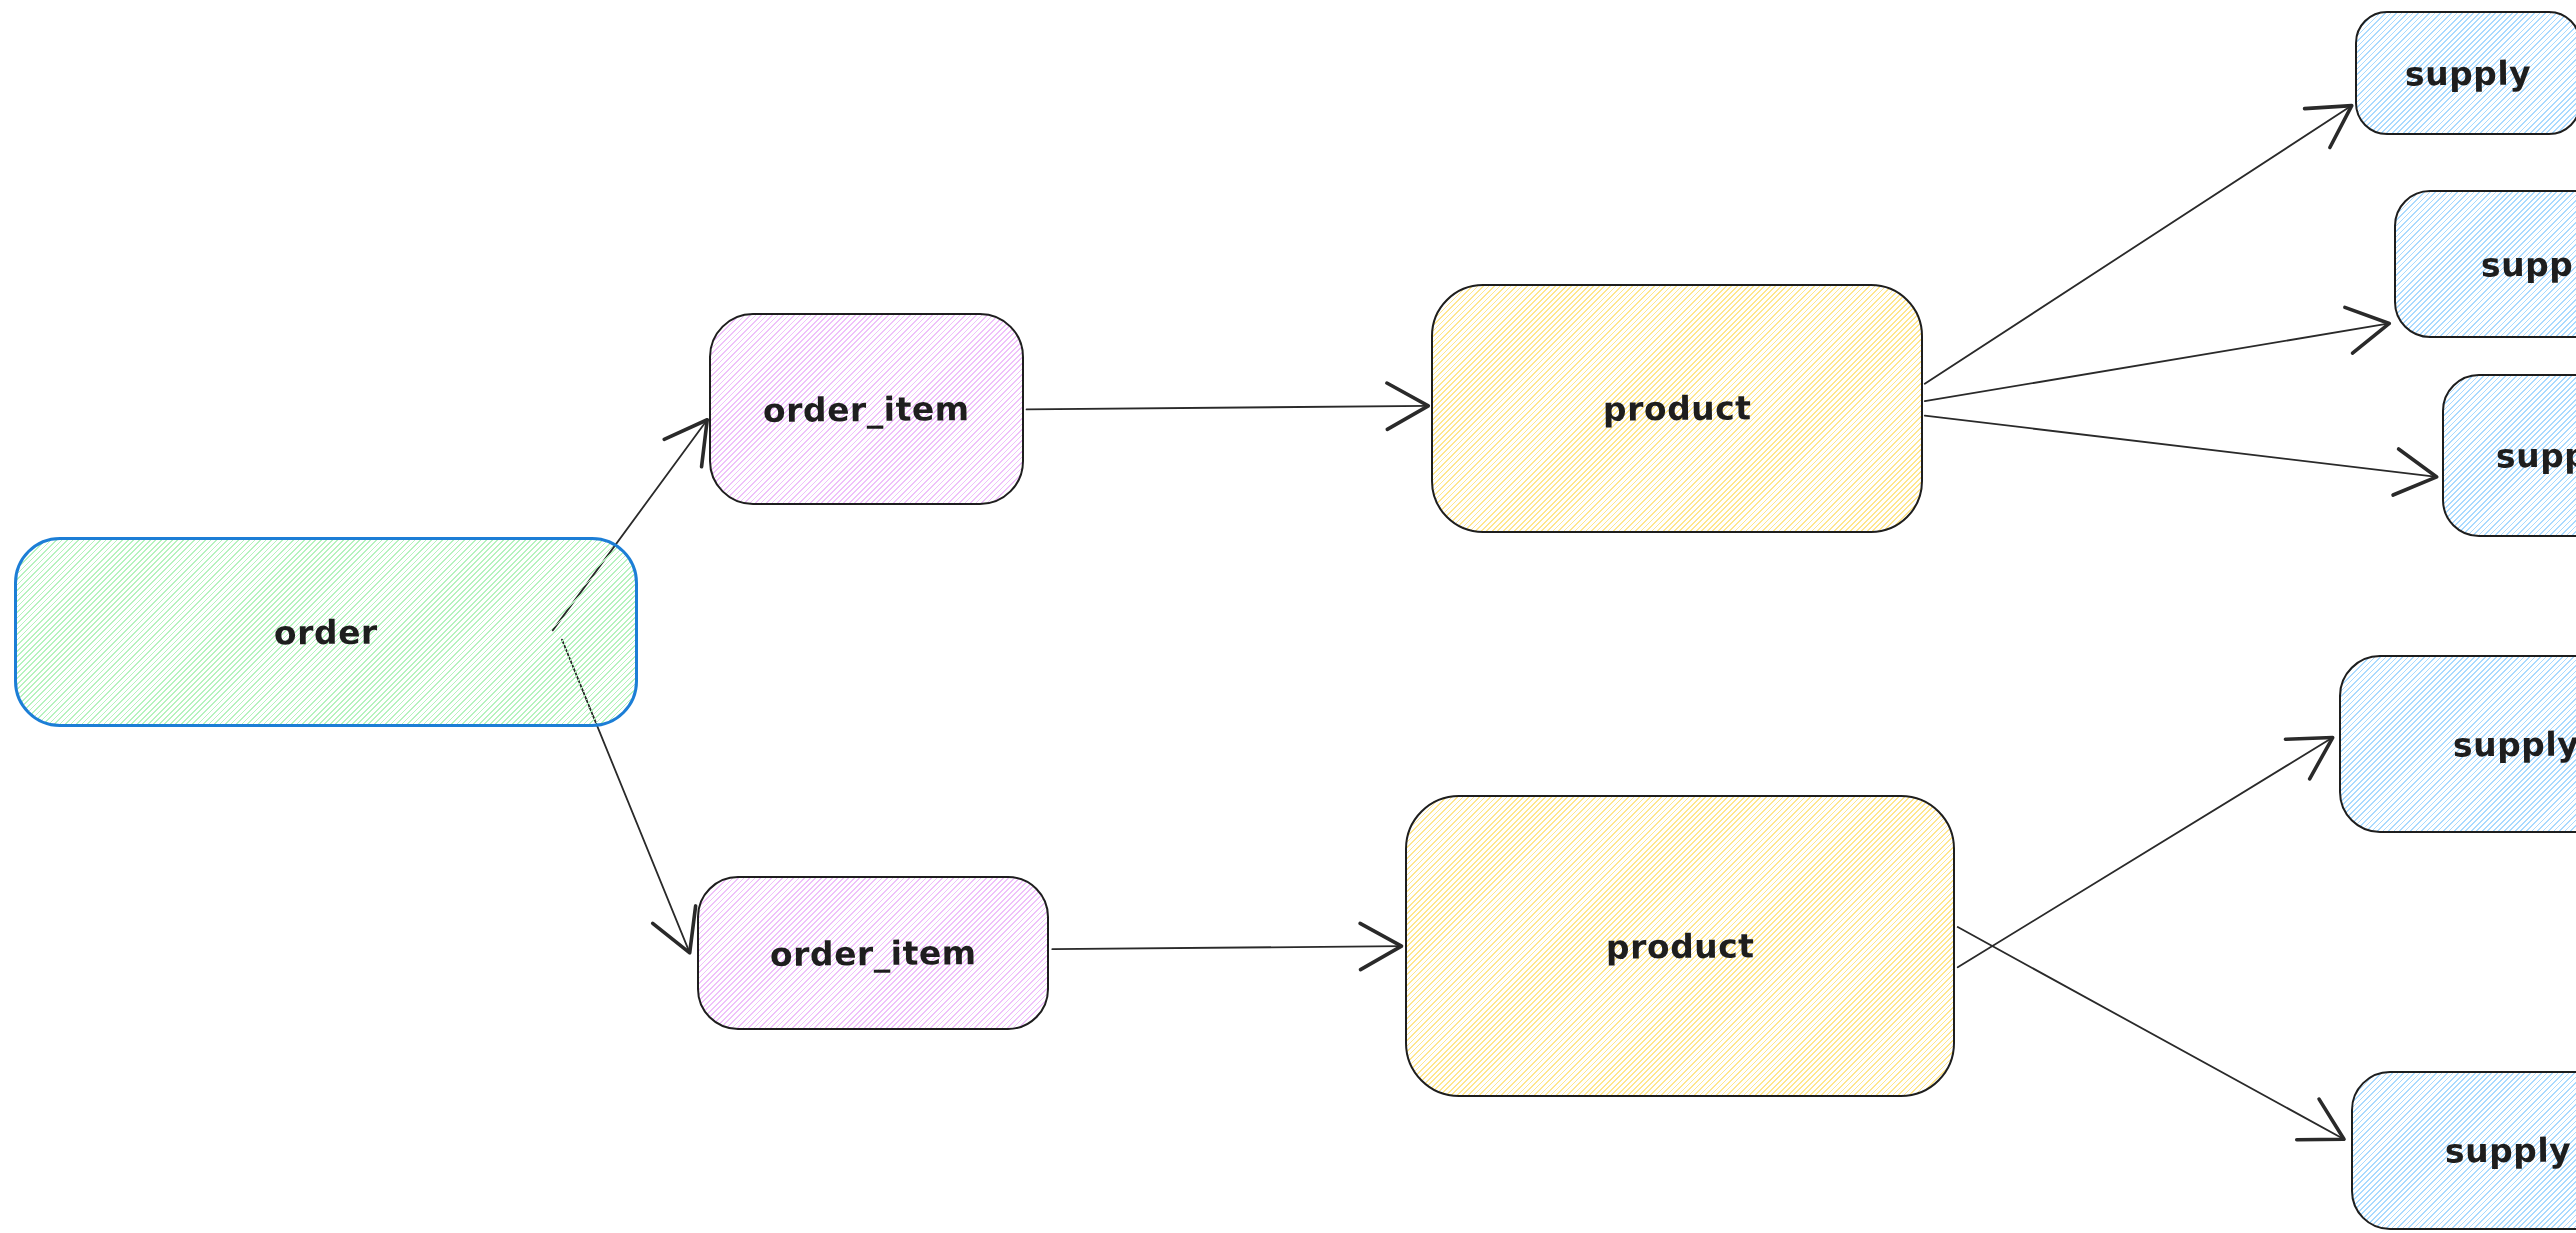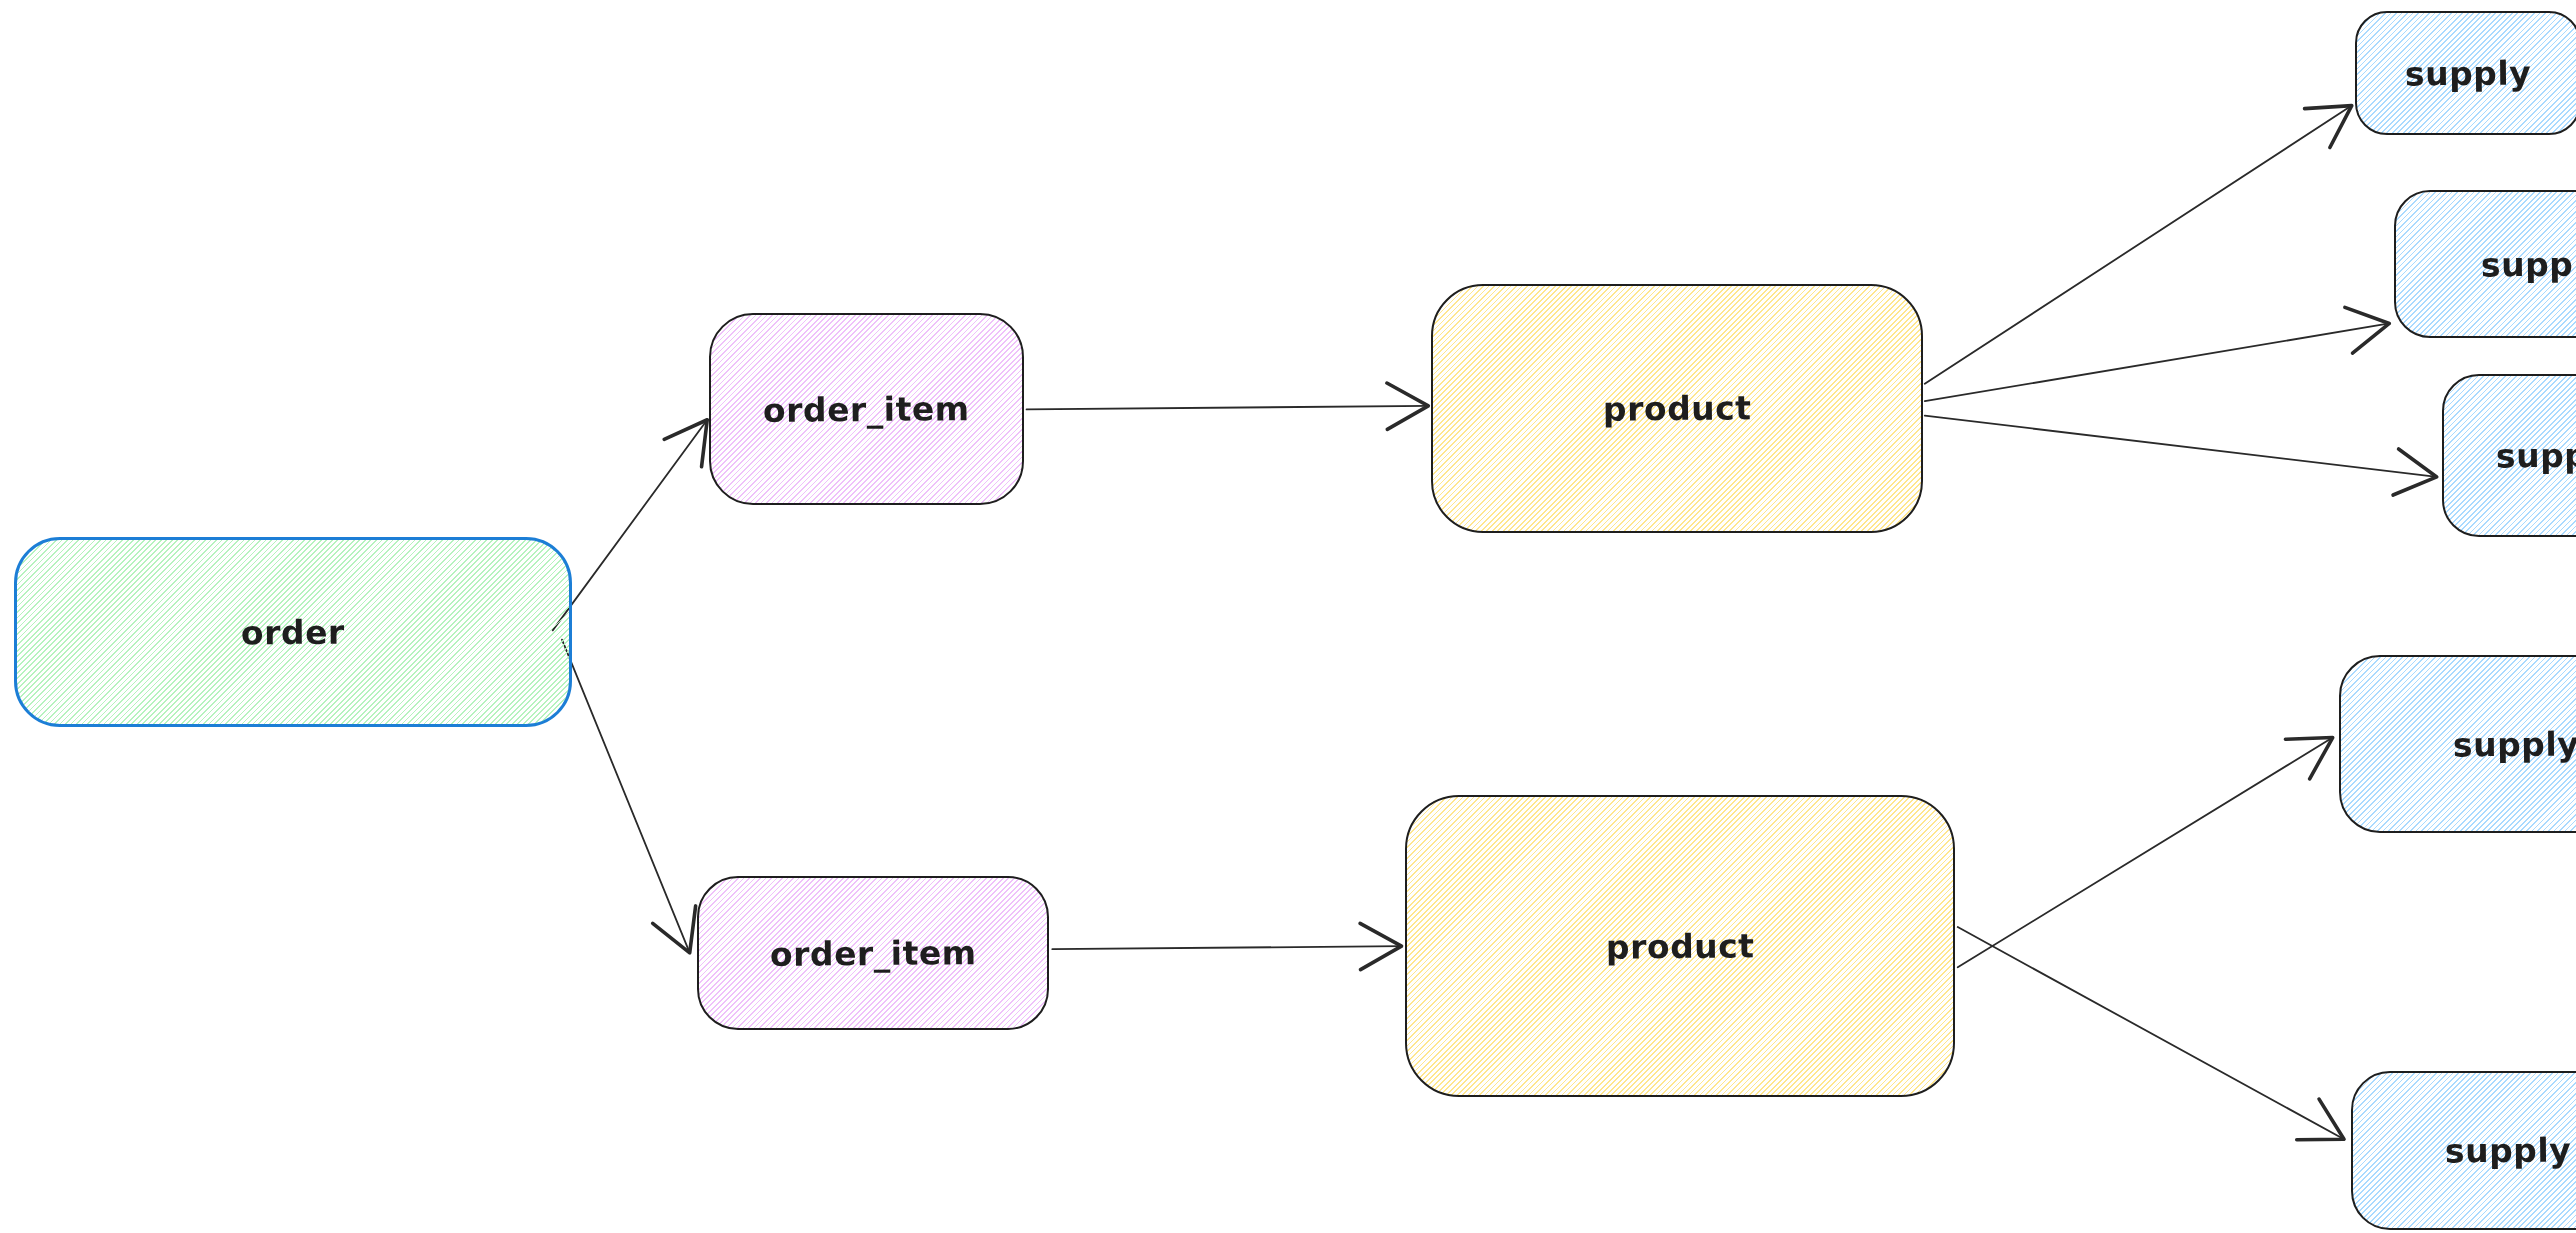--- a/index.html
+++ b/index.html
@@ -82,21 +82,21 @@
     <line class="edge" x1="1090" y1="1242" x2="1338" y2="1850" marker-end="url(#arrowhead)"></line>
     <line class="edge" x1="1992" y1="795" x2="2772" y2="788" marker-end="url(#arrowhead)"></line>
     <line class="edge" x1="2042" y1="1843" x2="2720" y2="1837" marker-end="url(#arrowhead)"></line>
     <line class="edge" x1="3736" y1="745" x2="4565" y2="205" marker-end="url(#arrowhead)"></line>
     <line class="edge" x1="3736" y1="779" x2="4638" y2="628" marker-end="url(#arrowhead)"></line>
     <line class="edge" x1="3736" y1="807" x2="4730" y2="926" marker-end="url(#arrowhead)"></line>
     <line class="edge" x1="3800" y1="1878" x2="4528" y2="1432" marker-end="url(#arrowhead)"></line>
     <line class="edge" x1="3800" y1="1800" x2="4550" y2="2212" marker-end="url(#arrowhead)"></line>
   </svg>
 
-  <div class="node fill-green" style="left:14px; top:537px; width:558px; height:190px; border-radius:46px;">
+  <div class="node fill-green" style="left:14px; top:537px; width:624px; height:190px; border-radius:46px;">
     <span class="label">order</span>
   </div>
 
   <div class="node fill-violet" style="left:709px; top:313px; width:315px; height:192px; border-radius:44px;">
     <span class="label">order_item</span>
   </div>
 
   <div class="node fill-violet" style="left:697px; top:876px; width:352px; height:154px; border-radius:41px;">
     <span class="label">order_item</span>
   </div>

